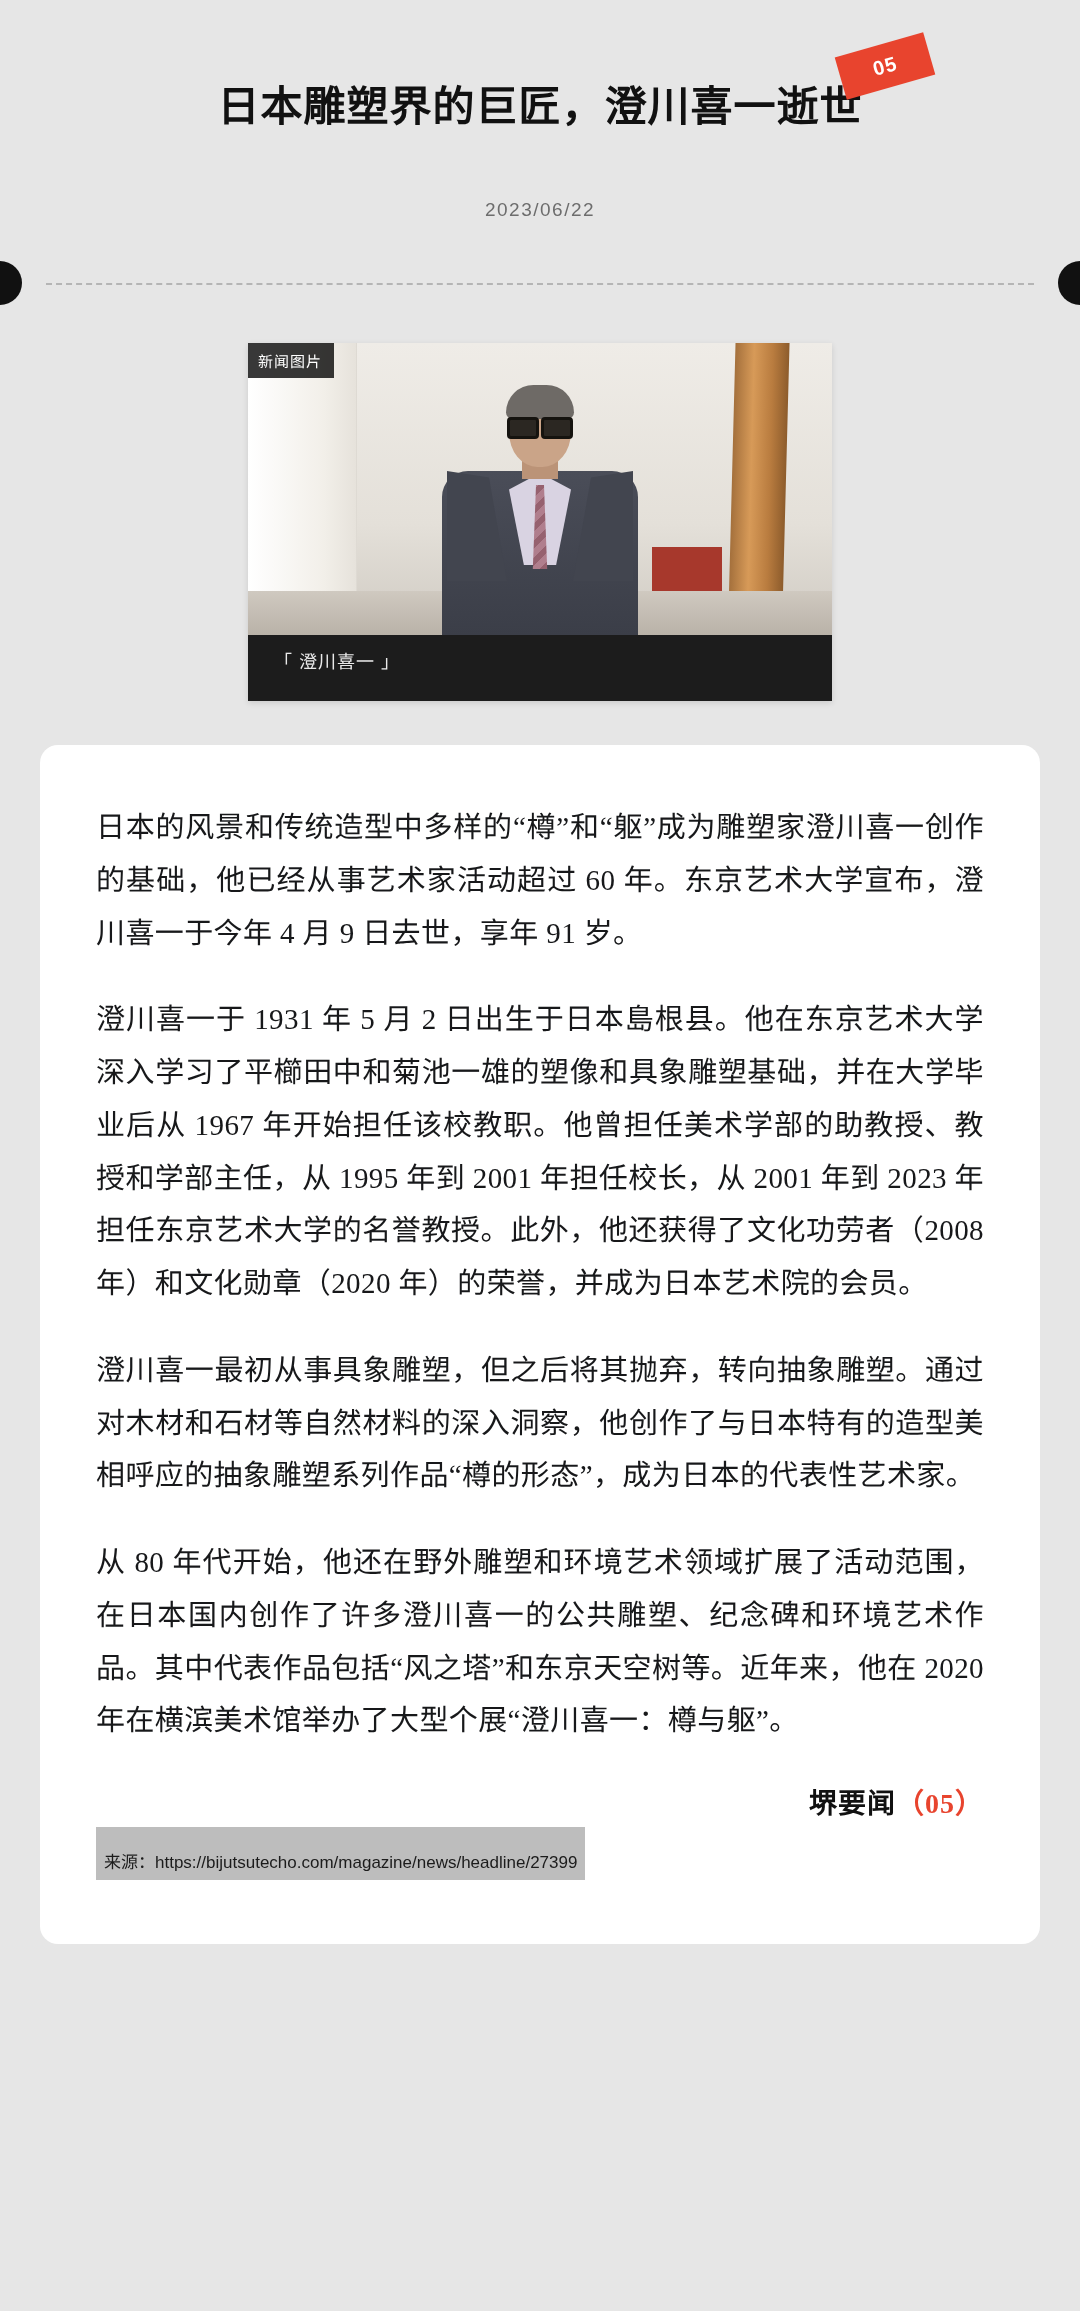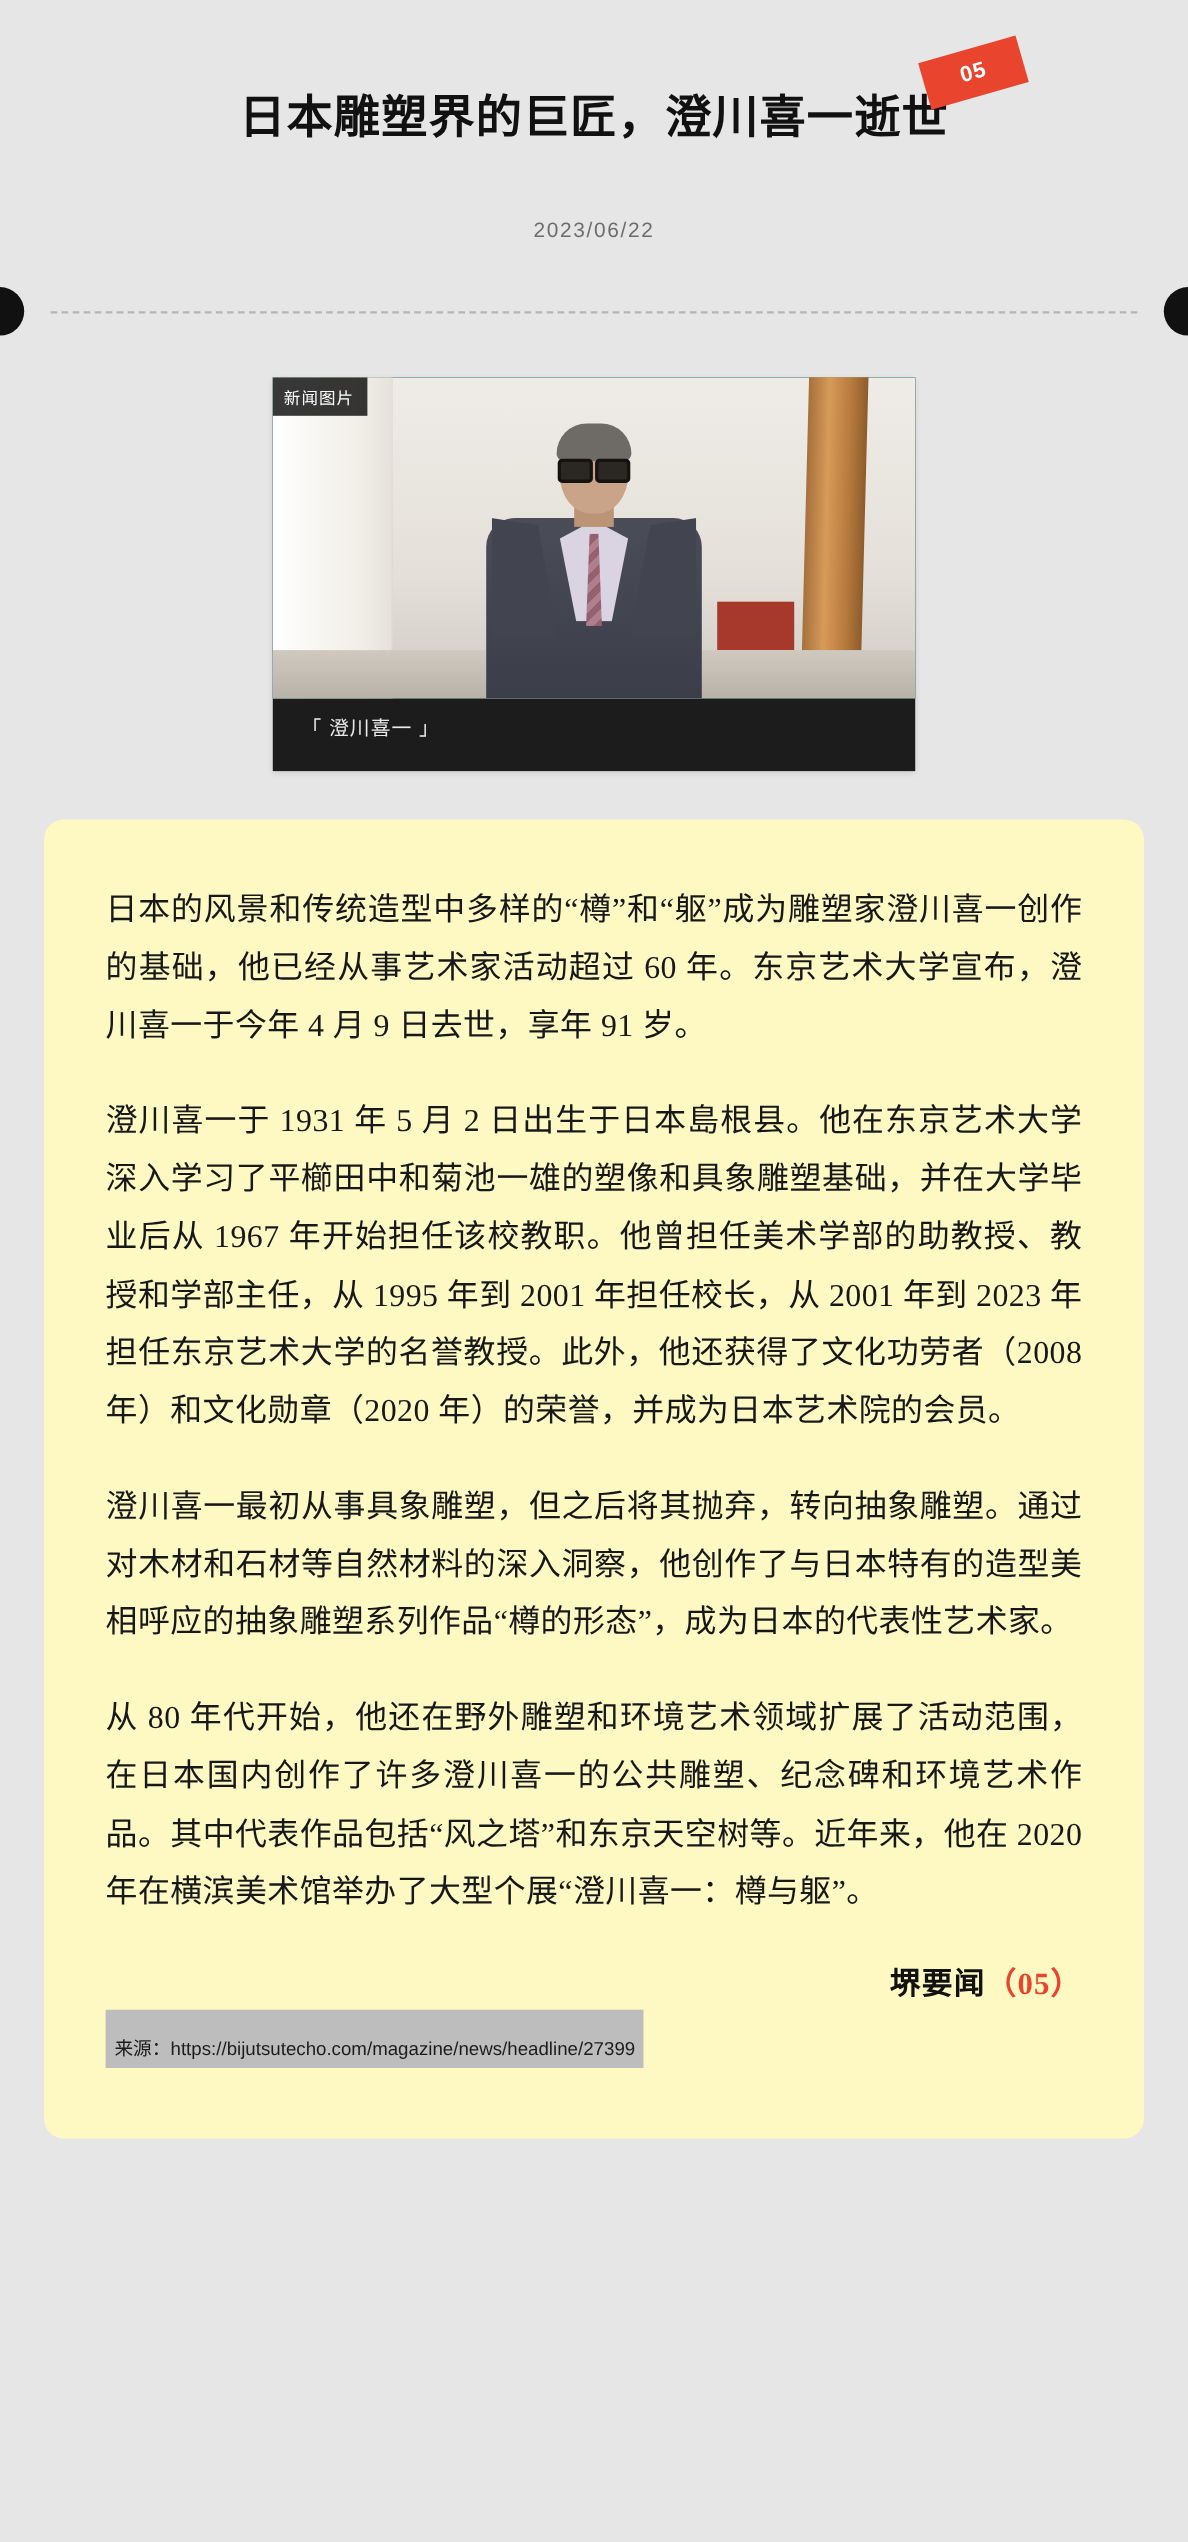--- a/index.html
+++ b/index.html
@@ -100,21 +100,21 @@
     width: 584px;
     background: #1c1c1c;
     position: relative;
     box-shadow: 0 2px 6px rgba(0,0,0,0.12);
   }
   .photo {
     position: relative;
     width: 584px;
     height: 292px;
     overflow: hidden;
-    background: #0f766e;
+    background: #8b5cf6;
   }
   
   .photo .wall {
     position: absolute; inset: 0;
     background: linear-gradient(180deg,#efece7 0%,#e4e0d9 62%,#cfcac2 100%);
   }
   .photo .wall-edge {
     position: absolute; left: 0; top: 0; width: 108px; height: 100%;
     background: linear-gradient(90deg,#ffffff 0%,#f2efe9 70%,#e6e2db 100%);
     border-right: 1px solid #dedad3;
@@ -193,21 +193,21 @@
     color: #e9e9e9;
     font-size: 18px;
     padding: 12px 26px 28px 26px;
     letter-spacing: 1px;
   }
 
   
   .card {
     margin: 44px auto 0 auto;
     width: 1000px;
-    background: #fef9c3;
+    background: #ffffff;
     border-radius: 18px;
     padding: 56px 56px 64px 56px;
     box-sizing: border-box;
     min-height: 840px;
   }
   .para {
     font-family: "Liberation Serif", "DejaVu Serif", serif;
     font-size: 29px;
     line-height: 1.82;
     color: #17181a;

